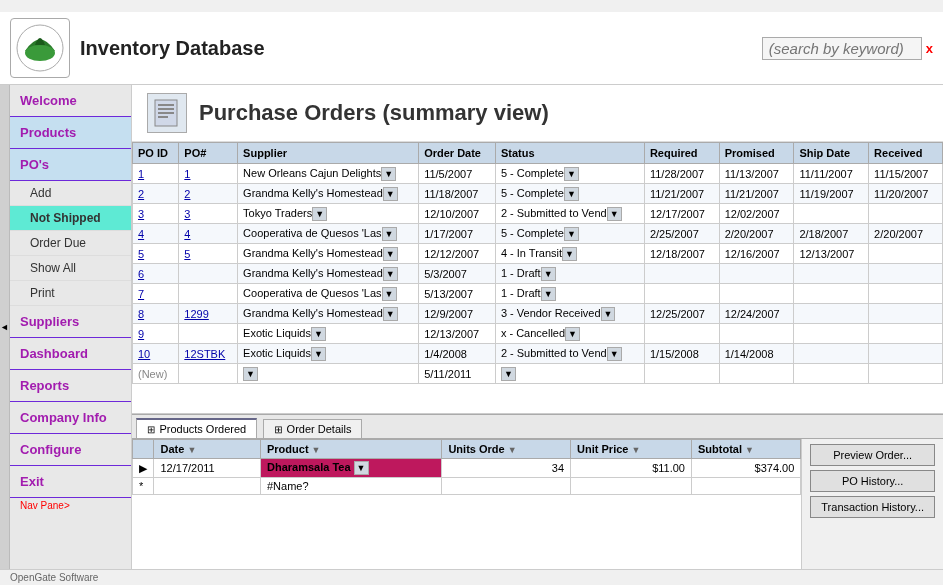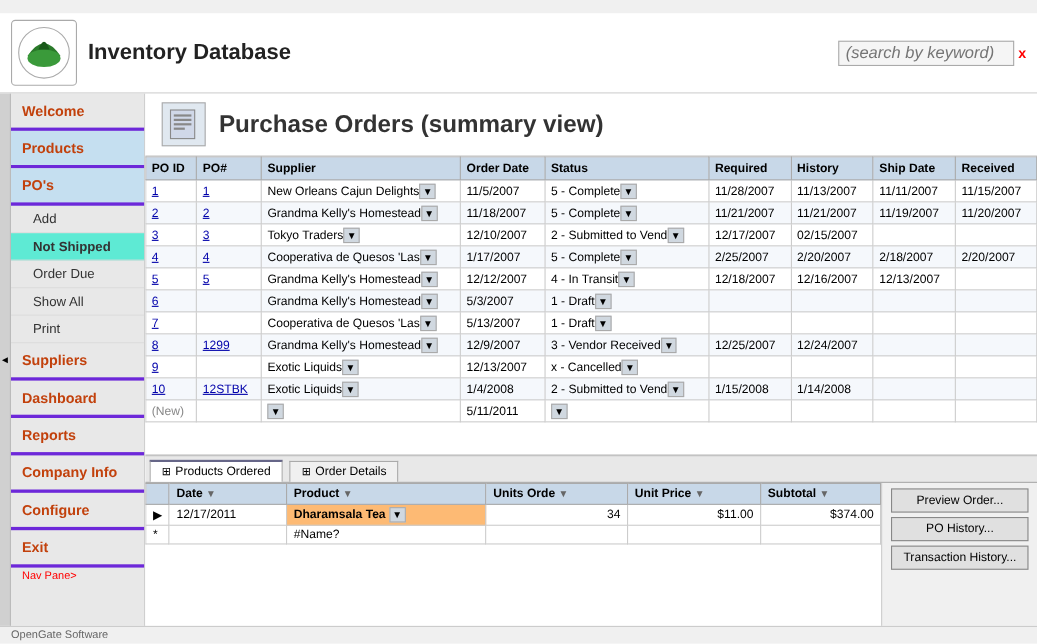--- a/index.html
+++ b/index.html
@@ -12,21 +12,21 @@
     .header-logo svg { width: 50px; height: 50px; }
     .header-title { font-size: 20px; font-weight: bold; color: #222; flex: 1; }
     .header-search { display: flex; align-items: center; gap: 4px; }
     .header-search input { border: 1px solid #aaa; padding: 2px 6px; font-size: 15px; color: #666; width: 160px; font-style: italic; background: #f5f5f5; }
     .header-search-x { color: red; cursor: pointer; font-size: 13px; font-weight: bold; }
 
     .main-area { display: flex; flex: 1; overflow: hidden; }
 
     
     .sidebar { width: 122px; background: #e8e8e8; border-right: 1px solid #ccc; display: flex; flex-direction: column; padding-top: 0; }
-    .sidebar-item { padding: 8px 10px; cursor: pointer; border-bottom: 3px solid #6d28d9; font-size: 13px; font-weight: bold; color: #c2410c; }
+    .sidebar-item { padding: 8px 10px; cursor: pointer; border-bottom: 1px solid #6d28d9; font-size: 13px; font-weight: bold; color: #a21caf; }
     .sidebar-item.active { background: #c5dff0; }
     .sidebar-sub { padding: 5px 10px 5px 20px; cursor: pointer; font-size: 12px; color: #333; border-bottom: 1px solid #ddd; }
     .sidebar-sub.active { background: #5eead4; font-weight: bold; }
     .sidebar-label { color: red; font-size: 10px; padding: 2px 10px; }
     .sidebar-collapse { width: 10px; background: #d0d0d0; cursor: pointer; border-right: 1px solid #bbb; display: flex; align-items: center; justify-content: center; font-size: 9px; }
 
     
     .content { flex: 1; background: #fff; display: flex; flex-direction: column; overflow: hidden; }
 
     
@@ -130,21 +130,21 @@
       <div class="table-container">
         <table class="main-table">
           <thead>
             <tr>
               <th>PO ID</th>
               <th>PO#</th>
               <th>Supplier</th>
               <th>Order Date</th>
               <th>Status</th>
               <th>Required</th>
-              <th>History</th>
+              <th>Promised</th>
               <th>Ship Date</th>
               <th>Received</th>
             </tr>
           </thead>
           <tbody id="main-table-body">
           <tr>
                 <td><span style="color: rgb(0, 0, 170); text-decoration: underline; cursor: pointer;">1</span></td>
                 <td><span style="color: rgb(0, 0, 170); text-decoration: underline; cursor: pointer;">1</span></td>
                 <td style="max-width: 160px;"><span>New Orleans Cajun Delights</span><button class="mini-btn">▼</button></td>
                 <td>11/5/2007</td>
@@ -165,21 +165,21 @@
                 <td>11/19/2007</td>
                 <td>11/20/2007</td>
               </tr>
               <tr>
                 <td><span style="color: rgb(0, 0, 170); text-decoration: underline; cursor: pointer;">3</span></td>
                 <td><span style="color: rgb(0, 0, 170); text-decoration: underline; cursor: pointer;">3</span></td>
                 <td style="max-width: 160px;"><span>Tokyo Traders</span><button class="mini-btn">▼</button></td>
                 <td>12/10/2007</td>
                 <td><span>2 - Submitted to Vend</span><button class="mini-btn">▼</button></td>
                 <td>12/17/2007</td>
-                <td>02/15/2007</td>
+                <td>12/02/2007</td>
                 <td></td>
                 <td></td>
               </tr>
               <tr>
                 <td><span style="color: rgb(0, 0, 170); text-decoration: underline; cursor: pointer;">4</span></td>
                 <td><span style="color: rgb(0, 0, 170); text-decoration: underline; cursor: pointer;">4</span></td>
                 <td style="max-width: 160px;"><span>Cooperativa de Quesos 'Las</span><button class="mini-btn">▼</button></td>
                 <td>1/17/2007</td>
                 <td><span>5 - Complete</span><button class="mini-btn">▼</button></td>
                 <td>2/25/2007</td>
@@ -289,21 +289,21 @@
                   <th>Product <span class="sort-arrow">▼</span></th>
                   <th>Units Orde <span class="sort-arrow">▼</span></th>
                   <th>Unit Price <span class="sort-arrow">▼</span></th>
                   <th>Subtotal <span class="sort-arrow">▼</span></th>
                 </tr>
               </thead>
               <tbody>
                 <tr>
                   <td>▶</td>
                   <td>12/17/2011</td>
-                  <td class="highlighted" style="background:#fdba74; font-weight:bold;">Dharamsala Tea <button class="mini-btn">▼</button></td>
+                  <td class="highlighted" style="background:#be185d; font-weight:bold;">Dharamsala Tea <button class="mini-btn">▼</button></td>
                   <td style="text-align:right;">34</td>
                   <td style="text-align:right;">$11.00</td>
                   <td style="text-align:right;">$374.00</td>
                 </tr>
                 <tr>
                   <td>*</td>
                   <td></td>
                   <td>#Name?</td>
                   <td></td>
                   <td></td>

